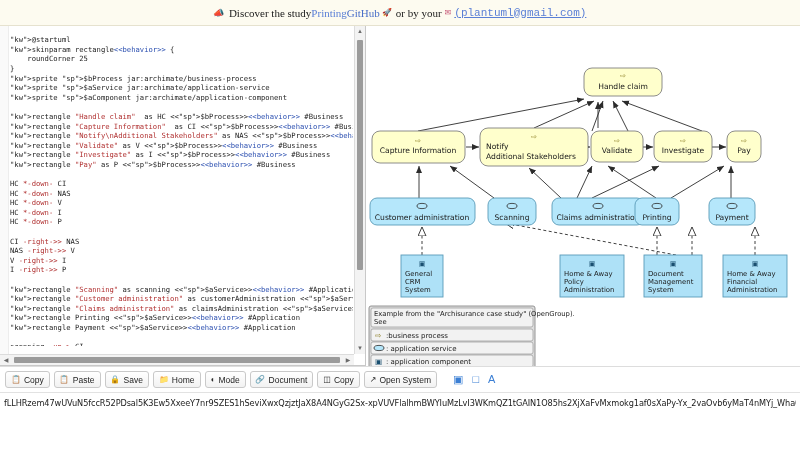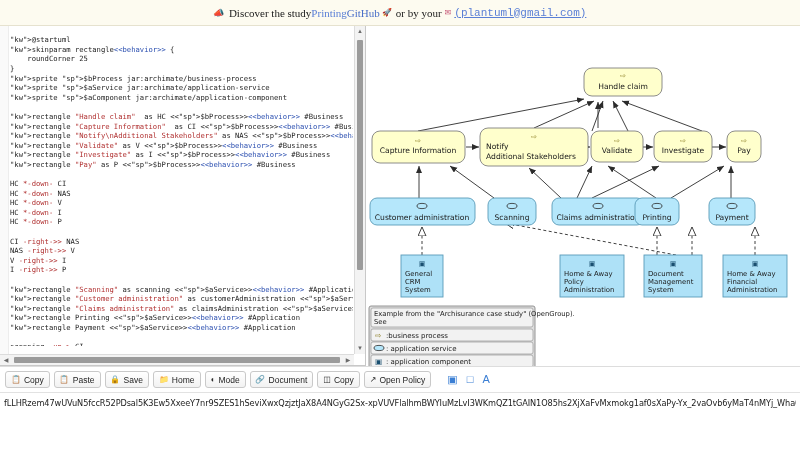--- a/index.html
+++ b/index.html
@@ -469,21 +469,21 @@
   <div class="tbtn">
     <span class="gi">🔗</span>
     <span>Document</span>
   </div>
   <div class="tbtn">
     <span class="gi">◫</span>
     <span>Copy</span>
   </div>
   <div class="tbtn">
     <span class="gi">↗</span>
-    <span>Open Policy</span>
+    <span>Open System</span>
   </div>
 
   <div class="tb-icons">
     <span class="bi">▣</span>
     <span class="bi">□</span>
     <span class="bi">A</span>
   </div>
 </div>
 
 <div id="urlbar">

